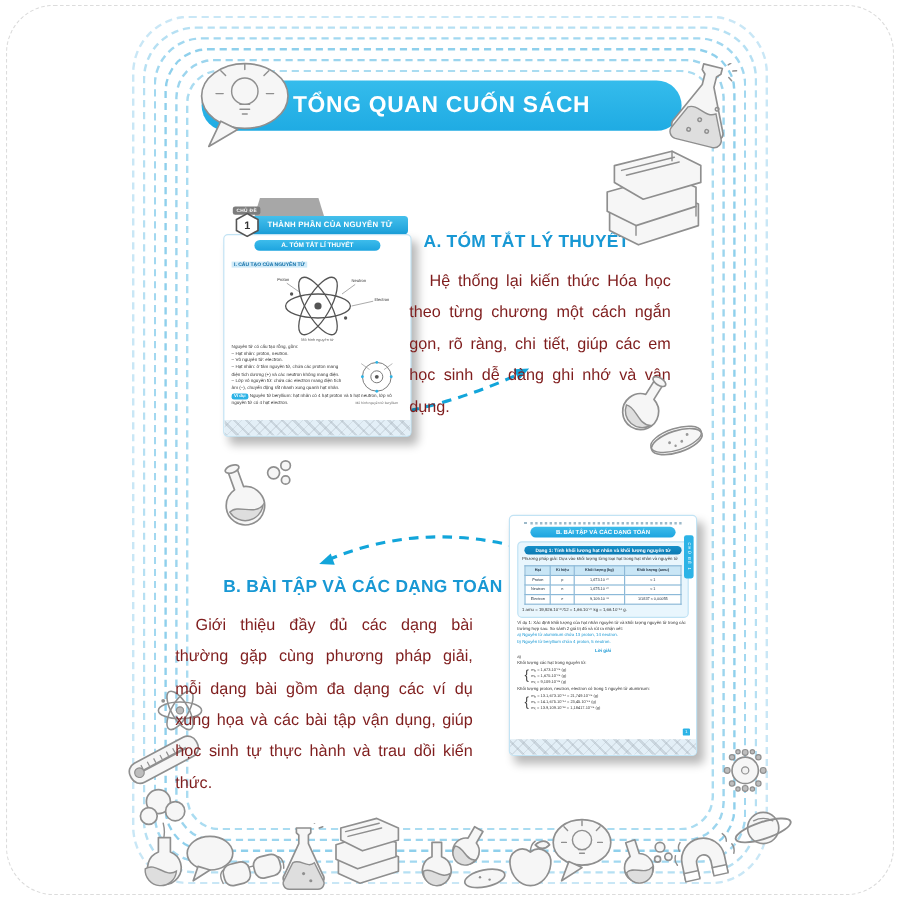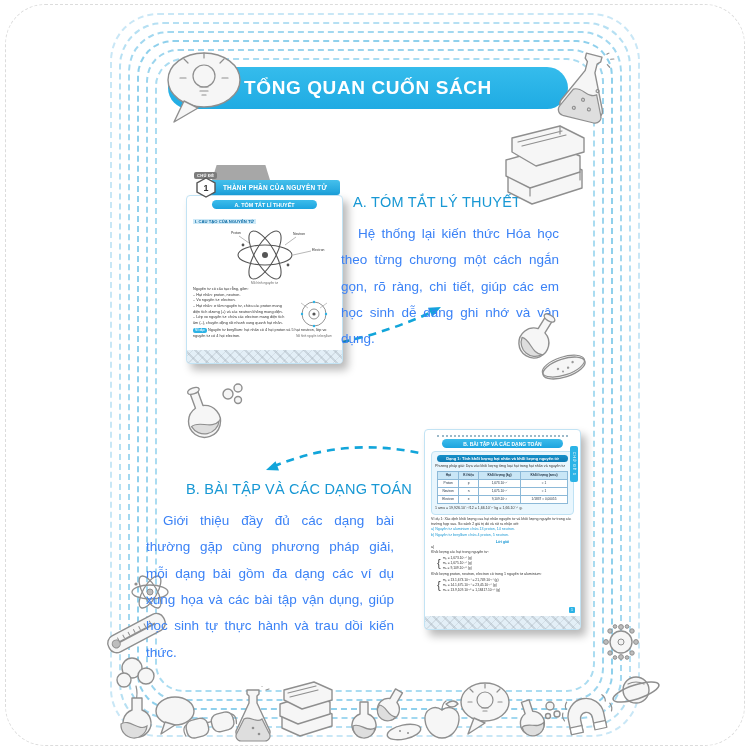--- a/index.html
+++ b/index.html
@@ -16,22 +16,22 @@
   .f5{left:155px;right:155px;top:58px;bottom:58px;border-radius:28px;border-color:#aadcf1;}
   
   .banner{position:absolute;left:168px;top:67px;width:400px;height:42px;border-radius:21px;
           background:linear-gradient(#35bcec,#1fabe3);color:#fff;font-weight:bold;font-size:19px;
           letter-spacing:.6px;text-align:center;line-height:42px;z-index:6;}
   .icon{position:absolute;z-index:6;}
   .doodle{stroke:#8f8f8f;fill:#f6f6f6;stroke-width:1.4;stroke-linejoin:round;stroke-linecap:round;}
   .doodle2{stroke:#8f8f8f;fill:#dedede;stroke-width:1.2;}
   .doodle-l{stroke:#8f8f8f;fill:none;stroke-width:1.2;stroke-linecap:round;}
   
-  .sec-head{position:absolute;color:#1898d4;font-weight:normal;font-size:14.5px;letter-spacing:.2px;z-index:5;}
-  .sec-body{position:absolute;color:#3b82f6;font-size:13.5px;line-height:1.95;text-align:justify;
+  .sec-head{position:absolute;color:#1898d4;font-weight:bold;font-size:14.5px;letter-spacing:.2px;z-index:5;}
+  .sec-body{position:absolute;color:#7f1d1d;font-size:13.5px;line-height:1.95;text-align:justify;
             text-indent:17px;word-spacing:1.5px;z-index:5;}
   
   .arrow{position:absolute;z-index:4;}
   .arrow path{fill:none;stroke:#12a5da;stroke-width:2.6;stroke-dasharray:8 6;}
   .arrow polygon{fill:#12a5da;}
   
   .thumb{position:absolute;z-index:5;}
   .tpage{position:absolute;background:#fff;border:1px solid #c2e3f4;border-radius:4px;
          box-shadow:5px 6px 8px rgba(0,0,0,.28);overflow:hidden;}
   .strip{position:absolute;left:0;right:0;bottom:0;height:13px;background:#e3eff7;

